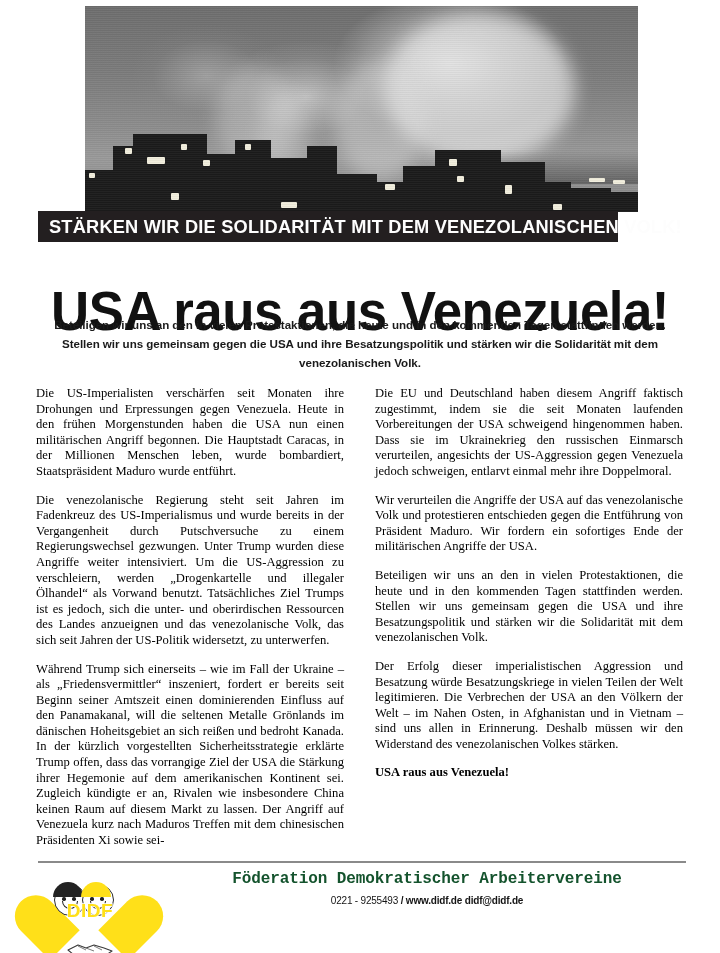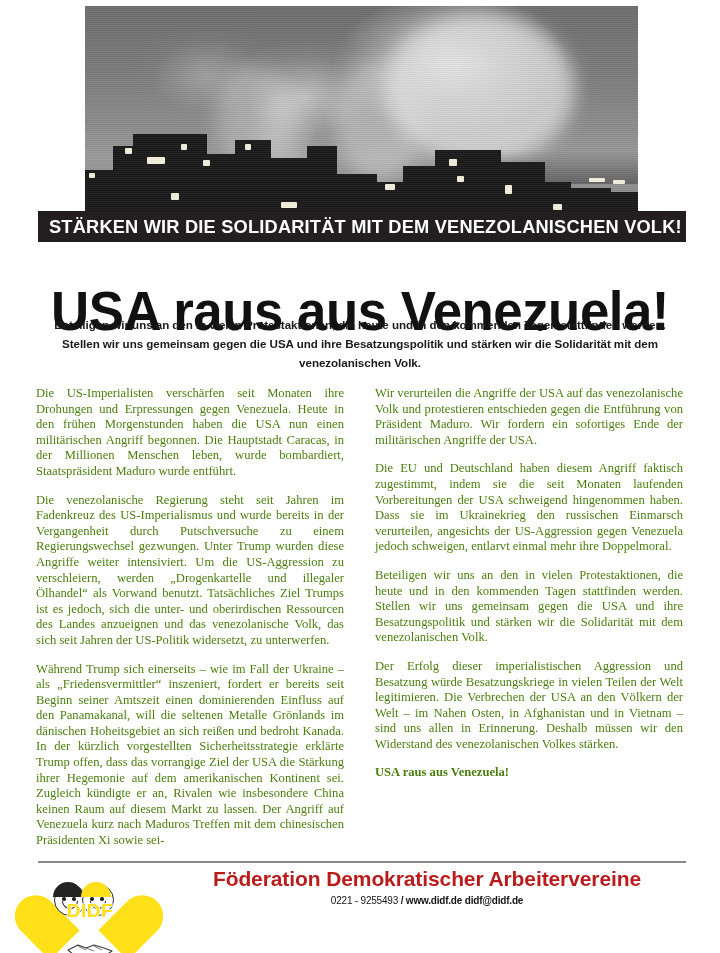--- a/index.html
+++ b/index.html
@@ -82,21 +82,21 @@
     background-image:
       repeating-linear-gradient(0deg, rgba(255,255,255,0.035) 0px, rgba(255,255,255,0.035) 1px, rgba(0,0,0,0.035) 1px, rgba(0,0,0,0.035) 2px);
     pointer-events: none;
   }
 
   
   .banner {
     position: absolute;
     left: 38px;
     top: 211px;
-    width: 648px;
+    width: 580px;
     height: 31px;
     background: #231f20;
     display: flex;
     align-items: center;
     padding-left: 11px;
     box-sizing: border-box;
   }
   .banner-text {
     font-family: "Liberation Sans", "DejaVu Sans", sans-serif;
     font-weight: 700;
@@ -150,21 +150,21 @@
   .col {
     width: 308px;
   }
   .col p {
     margin: 0 0 13px 0;
     font-family: "Liberation Serif", "DejaVu Serif", serif;
     font-size: 12.6px;
     line-height: 15.6px;
     text-align: justify;
     hyphens: manual;
-    color: #4d7c0f;
+    color: #000000;
   }
   .col p.closing {
     font-weight: 700;
     text-align: left;
     margin-bottom: 0;
   }
 
   
   .rule {
     position: absolute;
@@ -258,25 +258,25 @@
     z-index: 4;
   }
   .footer-text {
     position: absolute;
     left: 150px;
     right: 16px;
     top: 0;
     text-align: center;
   }
   .org-name {
-    font-family: Liberation Sans, sans-serif;
-    font-weight: 700;
-    font-size: 21px;
+    font-family: Liberation Mono, monospace;
+    font-weight: 700;
+    font-size: 16px;
     line-height: 26px;
-    color: #b91c1c;
+    color: #14532d;
     letter-spacing: -0.1px;
   }
   .org-addr {
     font-family: "Liberation Sans", "DejaVu Sans", sans-serif;
     font-size: 13px;
     line-height: 22px;
     color: #141414;
   }
   .org-contact {
     font-family: "Liberation Sans", "DejaVu Sans", sans-serif;
@@ -346,22 +346,22 @@
 
   <div class="lead">Beteiligen wir uns an den in vielen Protestaktionen, die heute und in den kommenden Tagen stattfinden werden. Stellen wir uns gemeinsam gegen die USA und ihre Besatzungspolitik und stärken wir die Solidarität mit dem venezolanischen Volk.</div>
 
   <div class="columns">
     <div class="col">
       <p>Die US-Imperialisten verschärfen seit Monaten ihre Drohungen und Erpressungen gegen Venezuela. Heute in den frühen Morgenstunden haben die USA nun einen militärischen Angriff begonnen. Die Hauptstadt Caracas, in der Millionen Menschen leben, wurde bombardiert, Staatspräsident Maduro wurde entführt.</p>
       <p>Die venezolanische Regierung steht seit Jahren im Fadenkreuz des US-Imperialismus und wurde bereits in der Vergangenheit durch Putschversuche zu einem Regierungswechsel gezwungen. Unter Trump wurden diese Angriffe weiter intensiviert. Um die US-Aggression zu verschleiern, werden „Drogenkartelle und illegaler Ölhandel“ als Vorwand benutzt. Tatsächliches Ziel Trumps ist es jedoch, sich die unter- und oberirdischen Ressourcen des Landes anzueignen und das venezolanische Volk, das sich seit Jahren der US-Politik widersetzt, zu unterwerfen.</p>
       <p>Während Trump sich einerseits – wie im Fall der Ukraine – als „Friedensvermittler“ inszeniert, fordert er bereits seit Beginn seiner Amtszeit einen dominierenden Einfluss auf den Panamakanal, will die seltenen Metalle Grönlands im dänischen Hoheitsgebiet an sich reißen und bedroht Kanada. In der kürzlich  vorgestellten Sicherheitsstrategie erklärte Trump offen, dass das vorrangige Ziel der USA die Stärkung ihrer Hegemonie auf dem amerikanischen Kontinent sei. Zugleich kündigte er an, Rivalen wie insbesondere China keinen Raum auf diesem Markt zu lassen. Der Angriff auf Venezuela kurz nach Maduros Treffen mit dem chinesischen Präsidenten Xi sowie sei-</p>
     </div>
     <div class="col">
+      <p>Die EU und Deutschland haben diesem Angriff faktisch zugestimmt, indem sie die seit Monaten laufenden Vorbereitungen der USA schweigend hingenommen haben. Dass sie im Ukrainekrieg den russischen Einmarsch verurteilen, angesichts der US-Aggression gegen Venezuela jedoch schweigen, entlarvt einmal mehr ihre Doppelmoral.</p>
       <p>Wir verurteilen die Angriffe der USA auf das venezolanische Volk und protestieren entschieden gegen die Entführung von Präsident Maduro. Wir fordern ein sofortiges Ende der militärischen Angriffe der USA.</p>
-      <p>Die EU und Deutschland haben diesem Angriff faktisch zugestimmt, indem sie die seit Monaten laufenden Vorbereitungen der USA schweigend hingenommen haben. Dass sie im Ukrainekrieg den russischen Einmarsch verurteilen, angesichts der US-Aggression gegen Venezuela jedoch schweigen, entlarvt einmal mehr ihre Doppelmoral.</p>
       <p>Beteiligen wir uns an den in vielen Protestaktionen, die heute und in den kommenden Tagen stattfinden werden. Stellen wir uns gemeinsam gegen die USA und ihre Besatzungspolitik und stärken wir die Solidarität mit dem venezolanischen Volk.</p>
       <p>Der Erfolg dieser imperialistischen Aggression und Besatzung würde Besatzungskriege in vielen Teilen der Welt legitimieren. Die Verbrechen der USA an den Völkern der Welt – im Nahen Osten, in Afghanistan und in Vietnam – sind uns allen in Erinnerung. Deshalb müssen wir den Widerstand des venezolanischen Volkes stärken.</p>
       <p class="closing">USA raus aus Venezuela!</p>
     </div>
   </div>
 
   <div class="rule"></div>
 
   <div class="footer">
 

